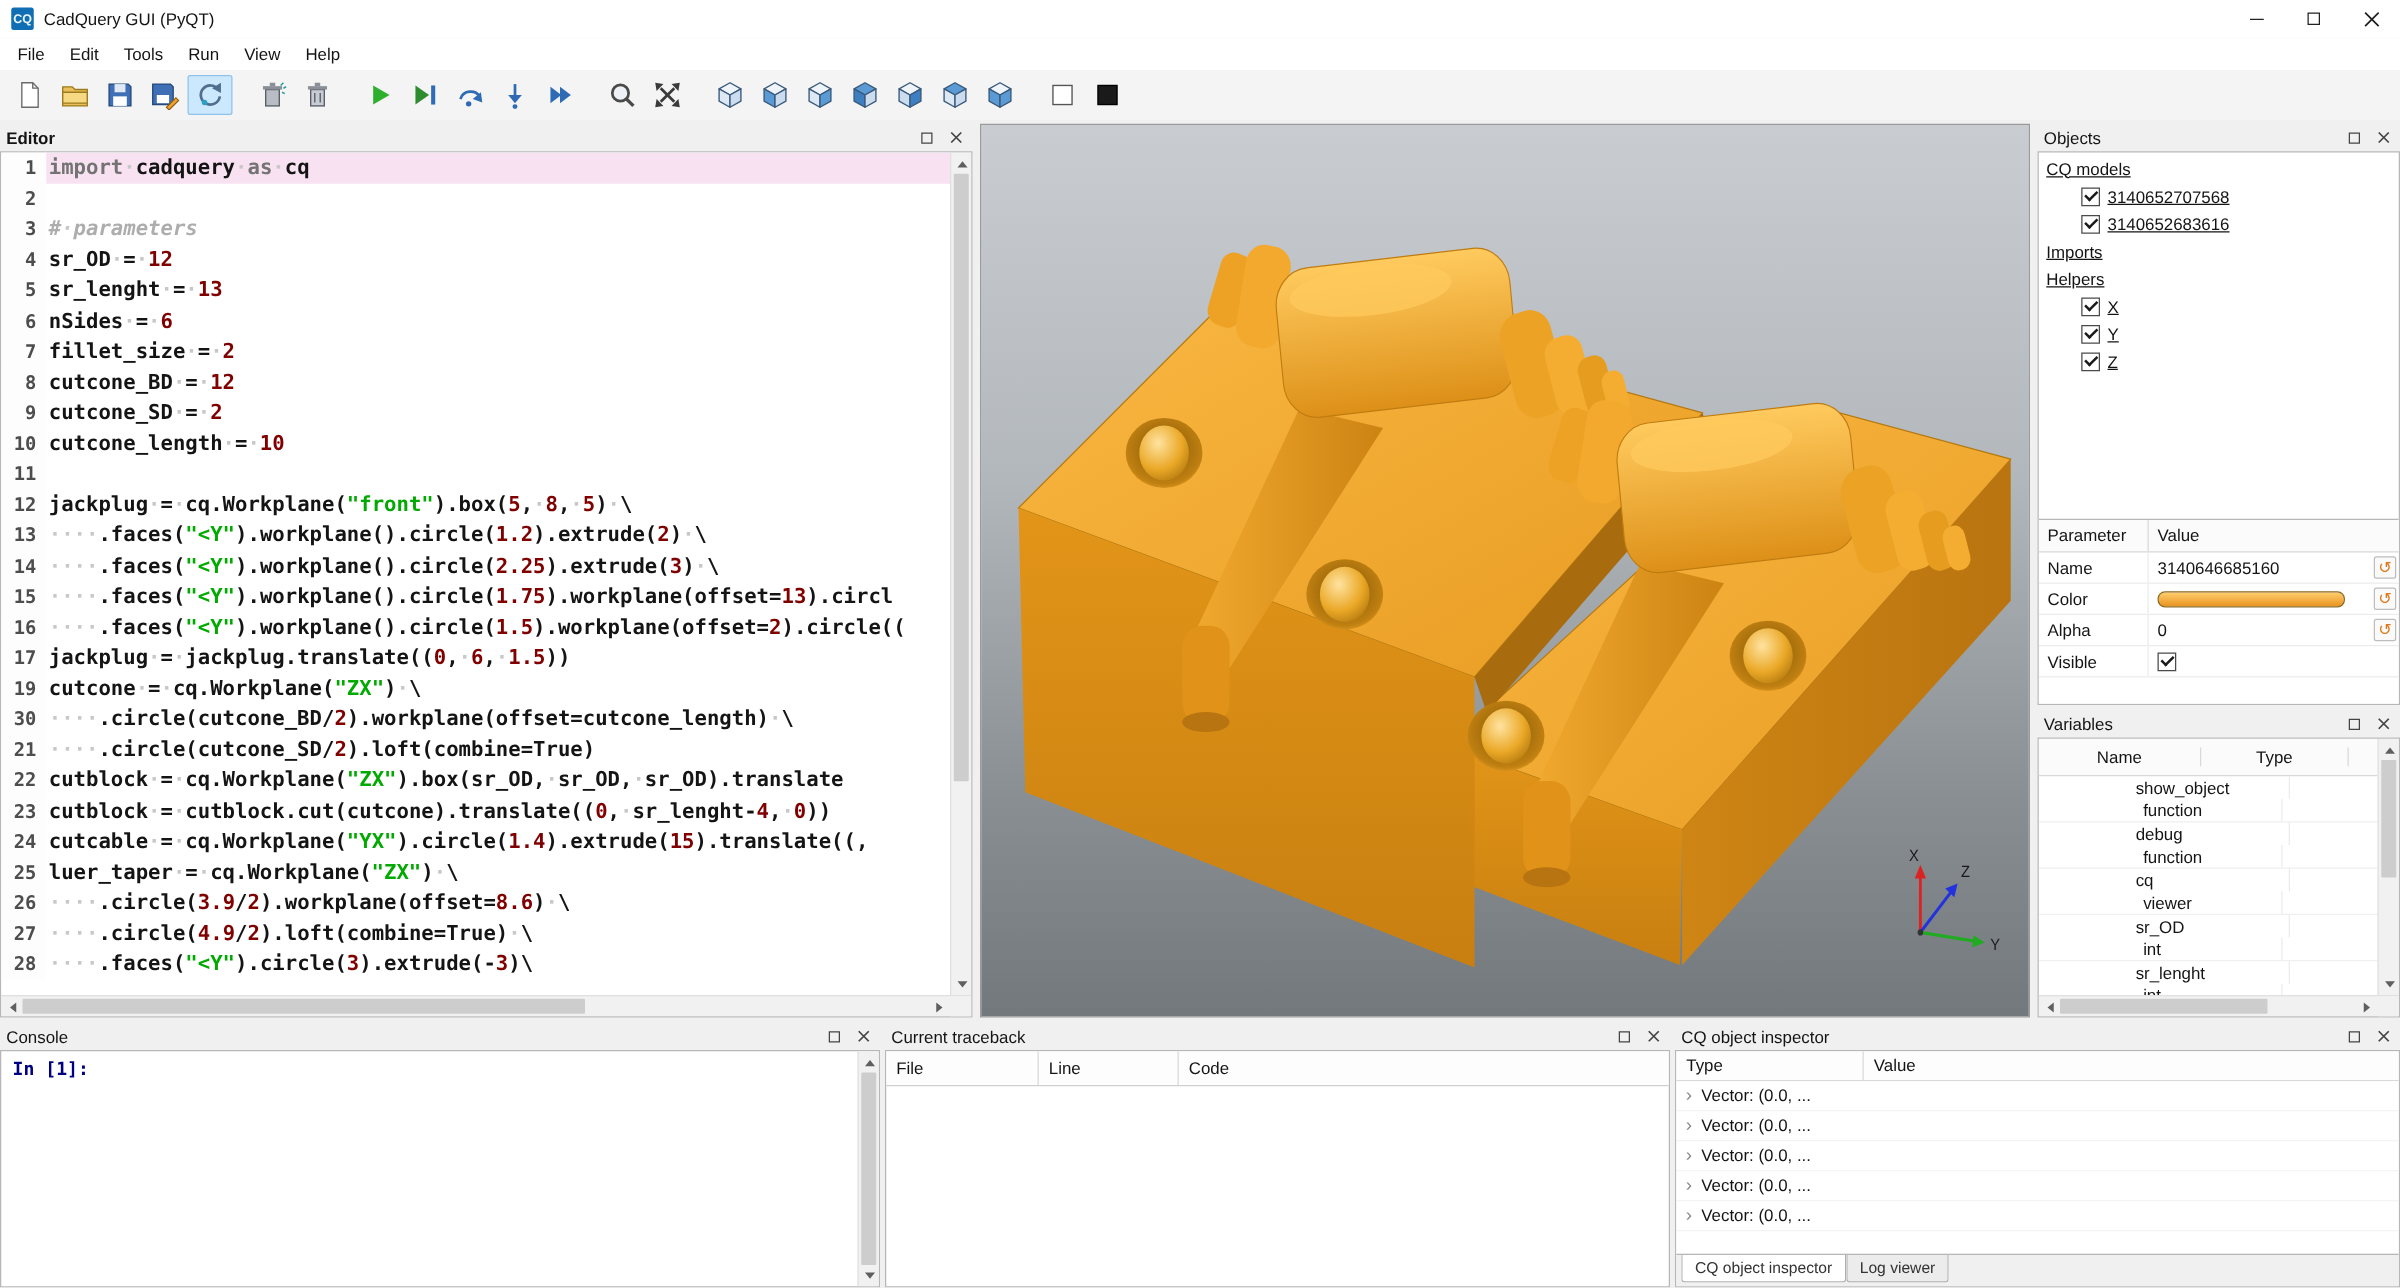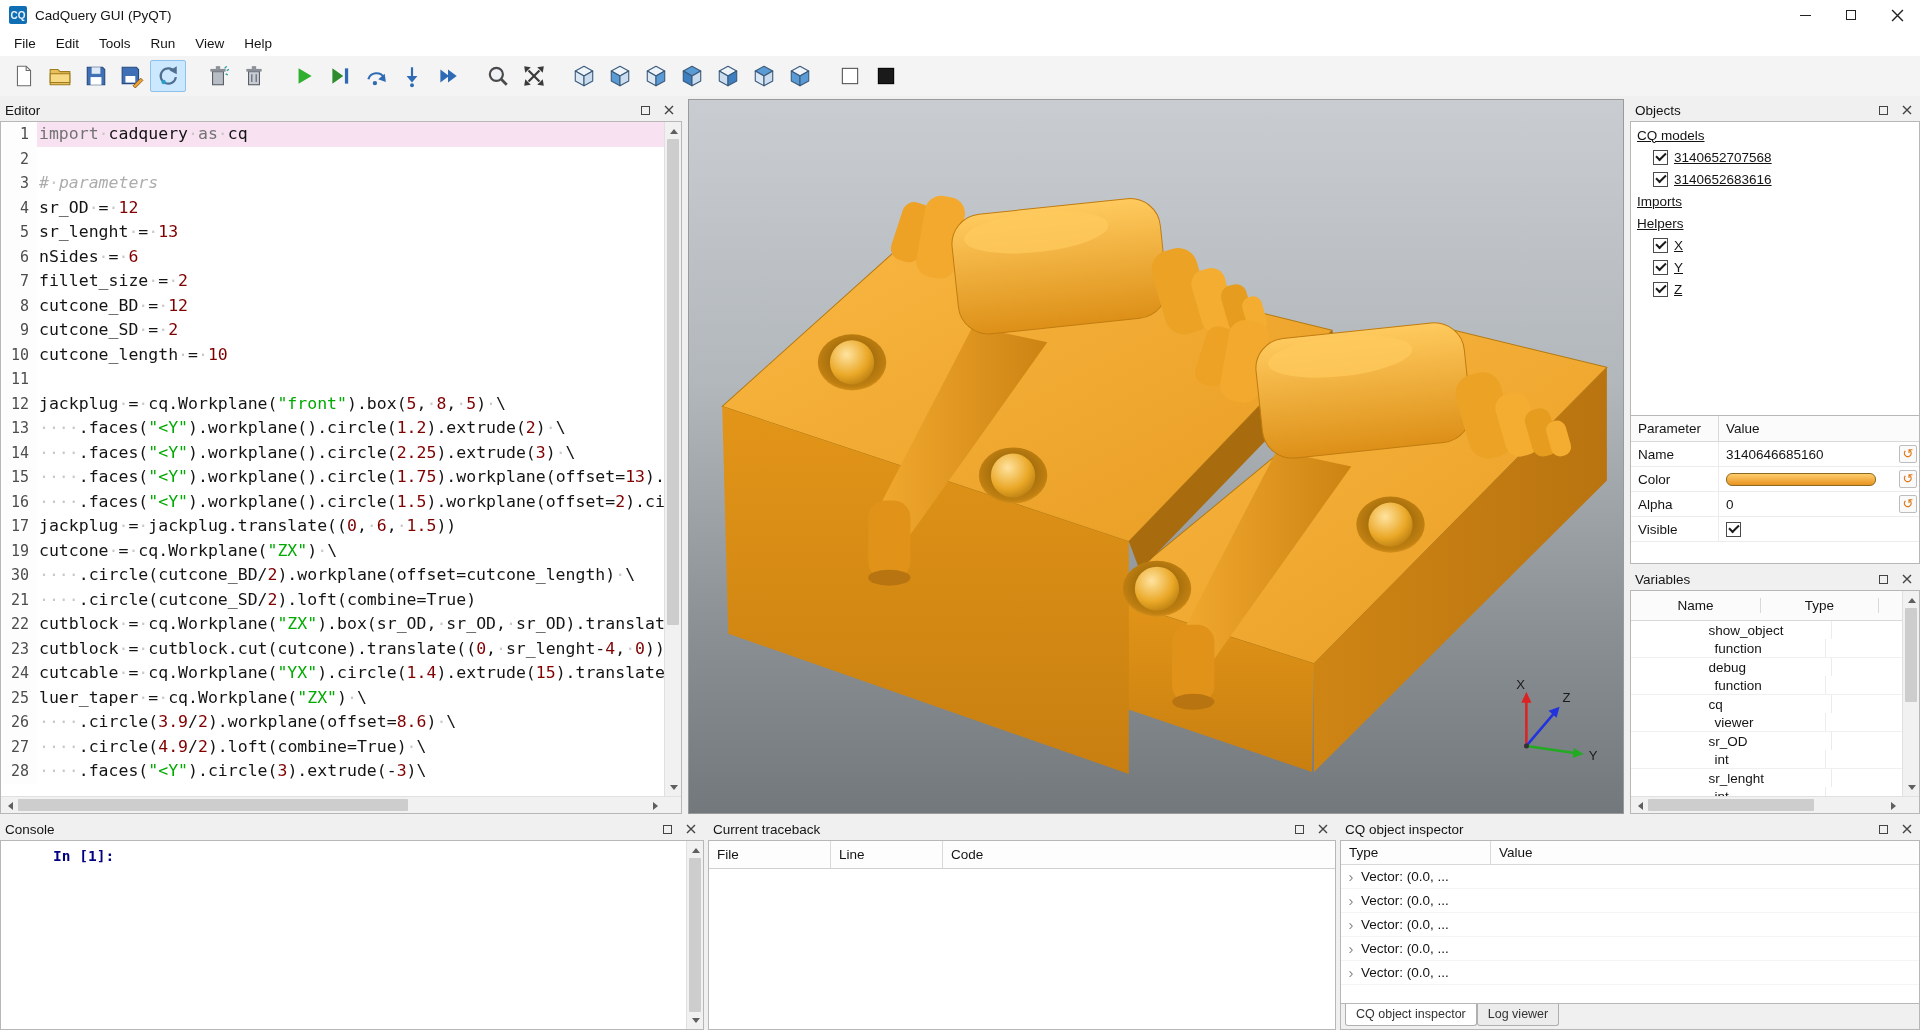--- a/index.html
+++ b/index.html
@@ -35,21 +35,21 @@
   .dock-btns { margin-left:auto; display:flex; gap:8px; align-items:center; }
   .dock-btn { width:16px; height:16px; display:flex; align-items:center; justify-content:center; }
   .float-glyph { width:9px; height:9px; border:1.2px solid #444; }
   .dock-body { flex:1; background:#ffffff; border:1px solid #b7b7b7; min-height:0; min-width:0; position:relative; overflow:hidden; }
 
   
   .main-row { flex:1; display:flex; padding-top:3px; min-height:0; }
   .bottom-row { height:212px; display:flex; margin-top:4px; flex:none; }
 
   
-  .editor-dock { width:682px; flex:none; }
+  .editor-dock { width:778px; flex:none;font-weight:bold; }
   .editor-body { display:flex; flex-direction:column; }
   .ed-scroll { flex:1; display:flex; min-height:0; }
   .ed-lines { flex:1; overflow:hidden; font-family:"DejaVu Sans Mono", monospace; font-size:16.5px; background:#fff; }
   .cl { display:flex; height:24.5px; line-height:24.5px; white-space:pre; }
   .ln { width:36px; flex:none; text-align:right; padding-right:8px; color:#4d4d4d; background:#fdfdfd; font-size:15px; }
   .ct { flex:1; padding-left:2px; overflow:hidden; }
   .ct.cur { background:#f8e2f2; }
   .k { color:#737373; } .s { color:#00aa00; } .n { color:#800000; }
   .c { color:#adadad; font-style:italic; } .ws { color:#c8c8c8; }
 
@@ -73,21 +73,21 @@
   .viewport svg { position:absolute; inset:0; width:100%; height:100%; }
 
   
   .right-col { width:290px; flex:none; display:flex; flex-direction:column; }
   .objects-dock { flex:1; min-height:0; }
   .variables-dock { height:246px; flex:none; margin-top:4px; }
 
   .tree { padding-top:2px; }
   .trow { height:22px; display:flex; align-items:center; font-size:13.5px;text-decoration:underline; }
   .trow.root { padding-left:6px; }
-  .trow.child { padding-left:22px; }
+  .trow.child { padding-left:34px; }
   .cb { width:15px; height:15px; border:1px solid #4a4a4a; background:#fff; display:inline-flex;
         align-items:center; justify-content:center; flex:none; margin-right:6px; }
   .cb.checked::after { content:""; width:8px; height:4px; border-left:2px solid #1a1a1a;
         border-bottom:2px solid #1a1a1a; transform:rotate(-45deg) translate(1px,-1px); }
 
   .props-wrap { border-top:1px solid #b7b7b7; height:148px; flex:none; background:#fff; font-size:13.5px; }
   .prow { display:flex; height:25px; align-items:center; border-bottom:1px solid #ececec; position:relative; }
   .prow.head { height:26px; background:#fbfbfb; border-bottom:1px solid #d9d9d9; }
   .pc1 { width:88px; padding-left:7px; flex:none; border-right:1px solid #ececec; height:100%; display:flex; align-items:center; }
   .prow.head .pc1 { border-right:1px solid #d9d9d9; }
@@ -105,21 +105,21 @@
   .vrow { display:flex; height:37px; align-items:center; border-bottom:1px solid #f0f0f0; font-size:13.5px;flex-direction:column; }
   .vc { overflow:hidden; white-space:nowrap; height:100%; display: flex; align-items:center; }
   .vn { width:130px; padding-left:7px; border-right:1px solid #ececec; }
   .vt { width:118px; padding-left:7px; border-right:1px solid #ececec; }
   .vv { flex:1; padding-left:5px; }
 
   
   .console-dock { width:704px; flex:none; }
   .console-area { display:flex; height:100%; }
   .console-text { flex:1; padding:7px 9px; font-family:"DejaVu Sans Mono", monospace; font-size:14.5px;
-                  font-weight:bold; color:#000080;margin-left:43px; }
+                  font-weight:bold; color:#000080; }
   .traceback-dock { width:628px; flex:none; margin-left:4px; }
   .tb-head { display:flex; height:28px; border-bottom:1px solid #d0d0d0; background:#fdfdfd; align-items:center; font-size:13.5px; }
   .tbc { padding-left:8px; height:100%; display:flex; align-items:center; border-right:1px solid #d9d9d9; }
   .tbc1 { width:122px; } .tbc2 { width:112px; } .tbc3 { flex:1; border-right:none; }
 
   .inspector-dock { flex:1; margin-left:4px; min-width:0; }
   .insp-head { display:flex; height:24px; background:#fdfdfd; border-bottom:1px solid #d9d9d9; align-items:center; font-size:13.5px; }
   .ih1 { width:150px; padding-left:8px; border-right:1px solid #d9d9d9; height:100%; display:flex; align-items:center; }
   .ih2 { flex:1; padding-left:8px; }
   .irow { display:flex; height:24px; align-items:center; font-size:13.5px; border-bottom:1px solid #f4f4f4; }

